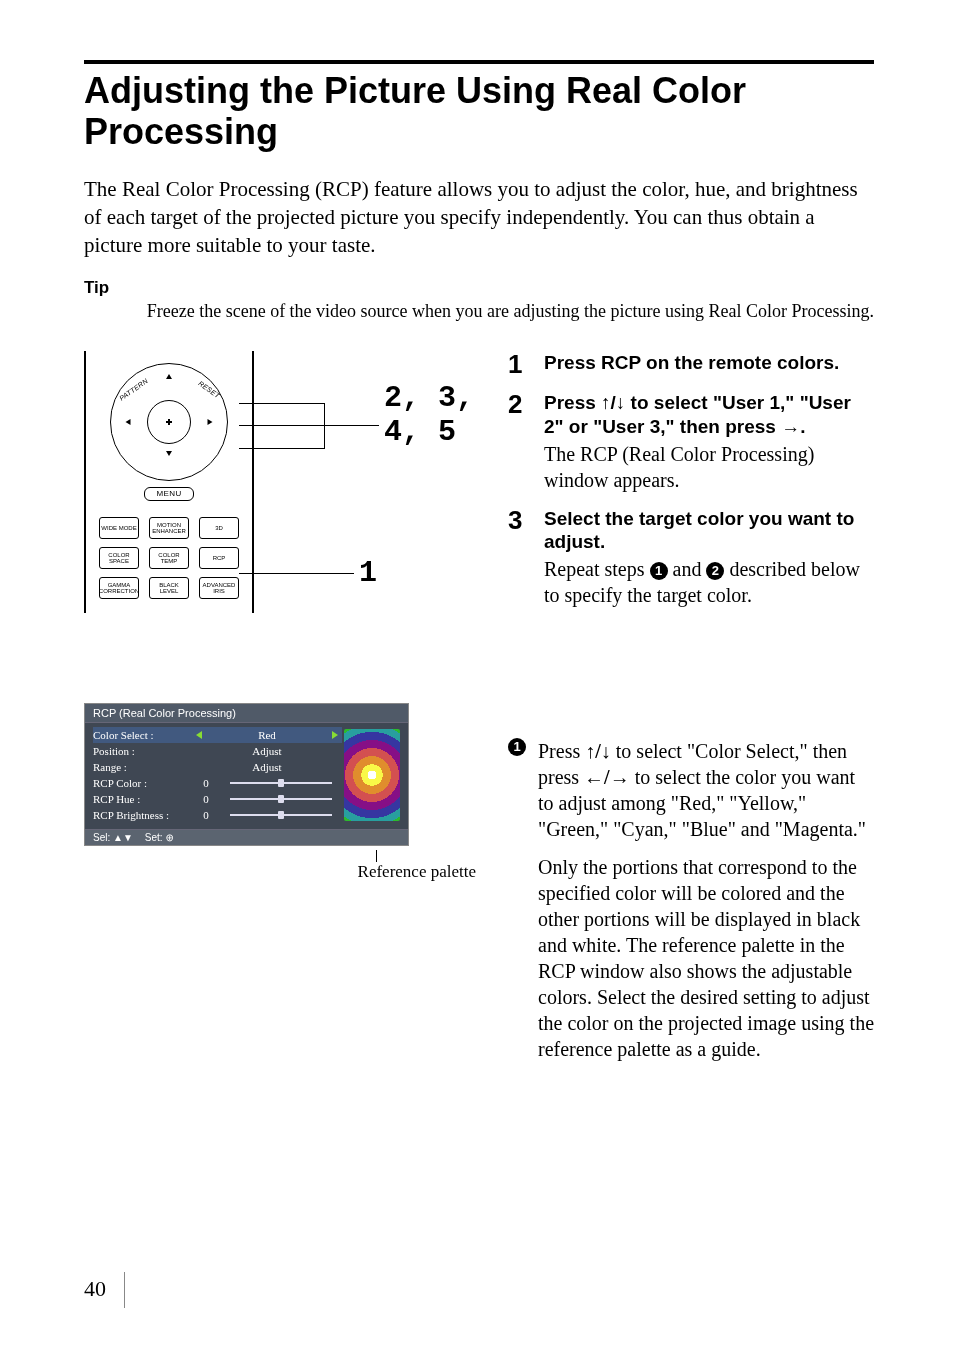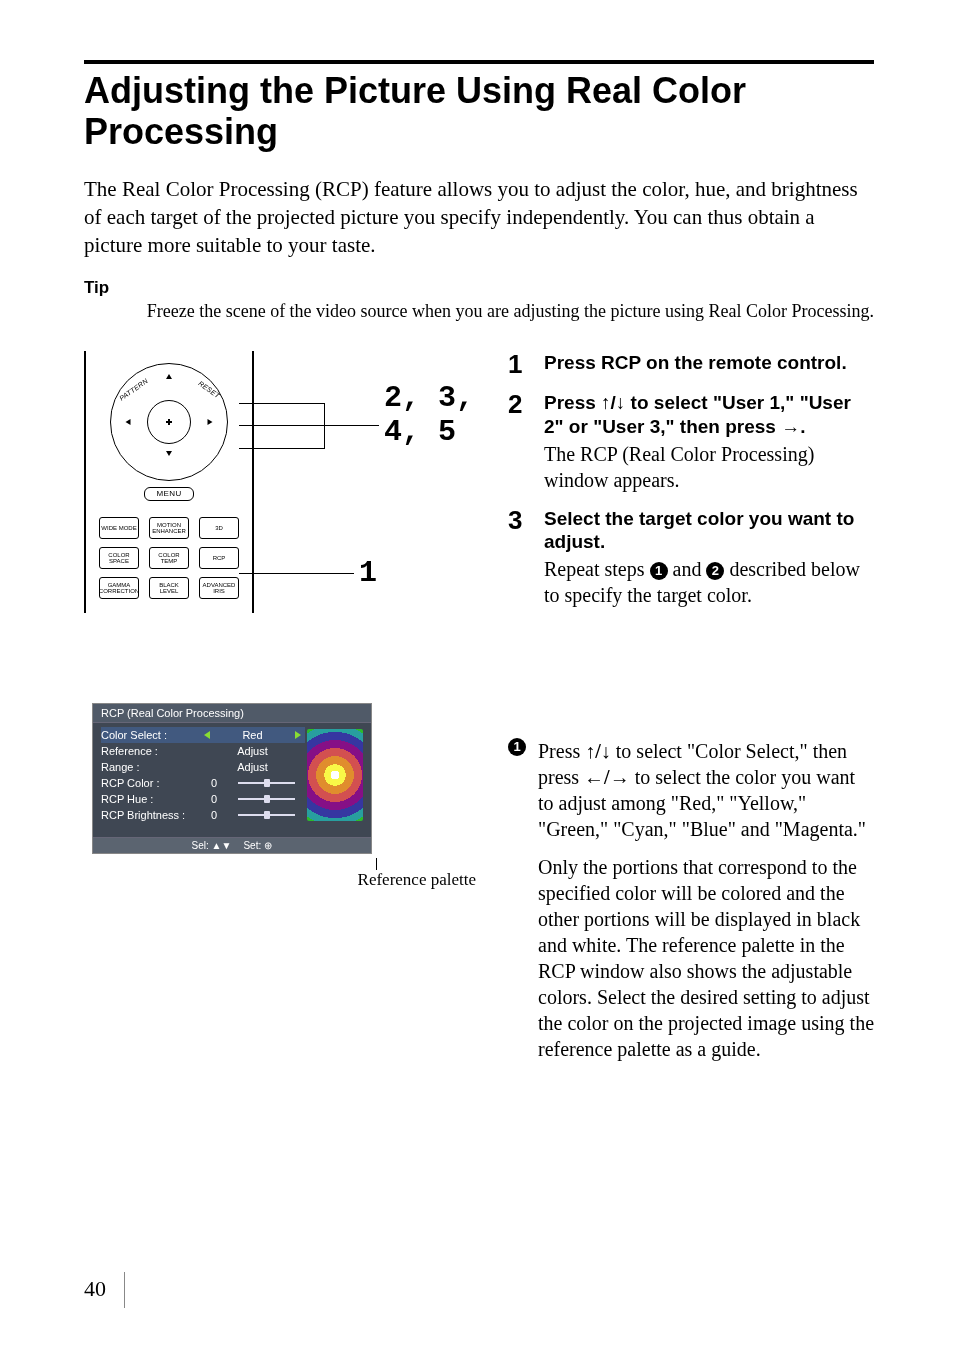--- a/index.html
+++ b/index.html
@@ -152,39 +152,39 @@
     font-family: "Times New Roman", serif;
     font-size: 17px;
     font-weight: 400;
     line-height: 1.25;
   }
   .ct1 { left: 300px; top: 240px; width: 110px; }
   .ct2 { left: 300px; top: 66px; width: 140px; }
 
   
   .rcp-window {
-    width: 280px;
+    width: 325px;
     margin-top: 90px;
     border: 1px solid #888;
     font-family: Arial, sans-serif;
     font-size: 11px;
     background: linear-gradient(#3f4753,#3f4753);
     color: #fff;
-    margin-left: 8px;
   }
   .rcp-title {
     padding: 3px 8px;
     font-size: 11px;
     border-bottom: 1px solid #667;
     background:#505a68;
   }
   .rcp-body {
     display: flex;
-    padding: 4px 8px 14px;
+    padding: 4px 8px 6px;
     gap: 0;
+    font-family: Liberation Serif, serif;
   }
   .rcp-list { flex: 1; }
   .rcp-row {
     display: flex;
     align-items: center;
     height: 16px;
     gap: 8px;
   }
   .rcp-row.hi { background: #41597f; margin-right:-4px; padding-right:4px;}
   .rcp-label { width: 95px; }
@@ -206,21 +206,21 @@
     margin: 2px 0 2px 6px;
     background: radial-gradient(circle at 50% 50%, #fff 0 8%, #ff0 8% 20%, #f80 20% 35%, #f44 35% 50%, #a0a 50% 65%, #33c 65% 80%, #0aa 80% 93%, #0c0 93% 100%);
     filter: grayscale(30%);
     border-radius: 2px;
     aspect-ratio: 1/1.3;
   }
   .rcp-footer {
     border-top: 1px solid #667;
     padding: 2px 8px;
     display: flex;
-    justify-content: center;
+    justify-content: flex-start;
     gap: 12px;
     font-size: 10px;
     background:#5b6470;
   }
   .palette-leader {
     margin-top: 4px;
     display:flex; align-items:flex-start; flex-direction:column;
   }
   .palette-leader .stem {
     margin-left: 292px; width:1px; height:12px; background:#000;
@@ -353,21 +353,21 @@
       <div class="rcp-title">RCP (Real Color Processing)</div>
       <div class="rcp-body">
         <div class="rcp-list">
           <div class="rcp-row hi">
             <span class="rcp-label">Color Select :</span>
             <span class="arrow-lr l"></span>
             <span class="rcp-val">Red</span>
             <span class="arrow-lr r"></span>
           </div>
           <div class="rcp-row">
-            <span class="rcp-label">Reference :</span>
+            <span class="rcp-label">Position :</span>
             <span class="rcp-val">Adjust</span>
           </div>
           <div class="rcp-row">
             <span class="rcp-label">Range :</span>
             <span class="rcp-val">Adjust</span>
           </div>
           <div class="rcp-row">
             <span class="rcp-label">RCP Color :</span>
             <span class="rcp-val-num">0</span>
             <span class="slider"></span>
@@ -394,21 +394,21 @@
       <div class="stem"></div>
       <div class="ref-pal-label">Reference palette</div>
     </div>
   </div>
 
   <div class="right-col">
     <ol class="steps">
       <li>
         <div class="num">1</div>
         <div class="step-body">
-          <div class="step-head">Press RCP on the remote control.</div>
+          <div class="step-head">Press RCP on the remote colors.</div>
         </div>
       </li>
       <li>
         <div class="num">2</div>
         <div class="step-body">
           <div class="step-head">
             <span>Press </span><span class="thick-arrow">↑/↓</span><span> to select "User 1," "User 2" or "User 3," then press </span><span class="thick-arrow">→</span><span>.</span>
           </div>
           <div class="step-para">The RCP (Real Color Processing) window appears.</div>
         </div>

